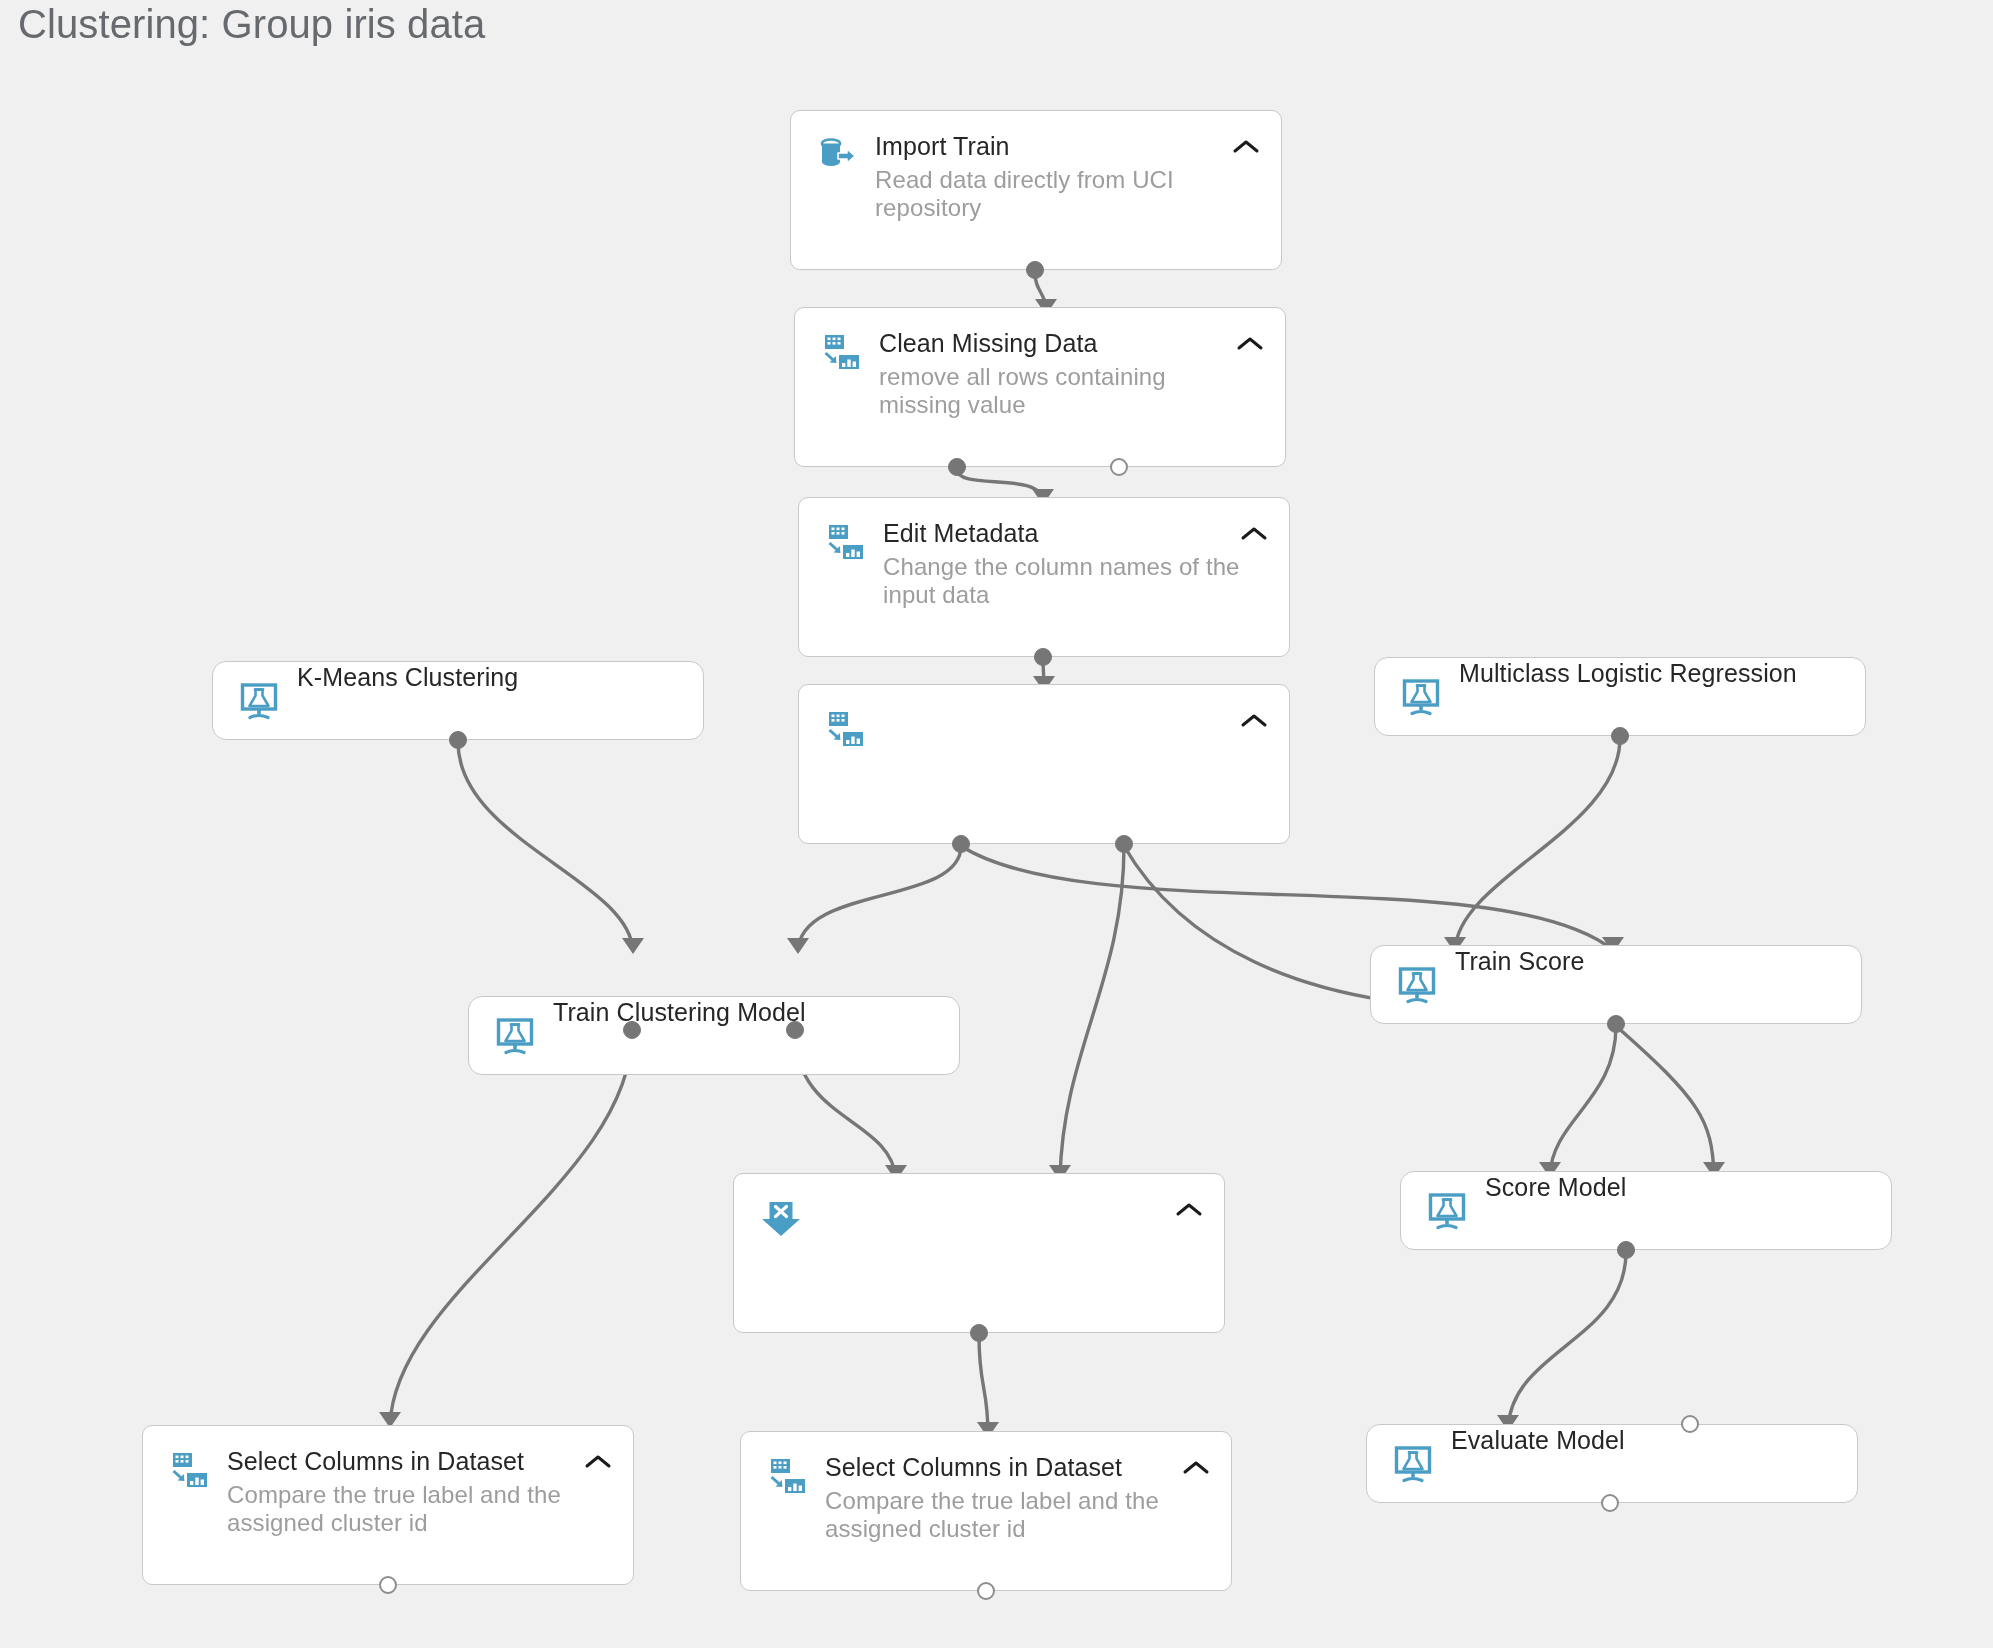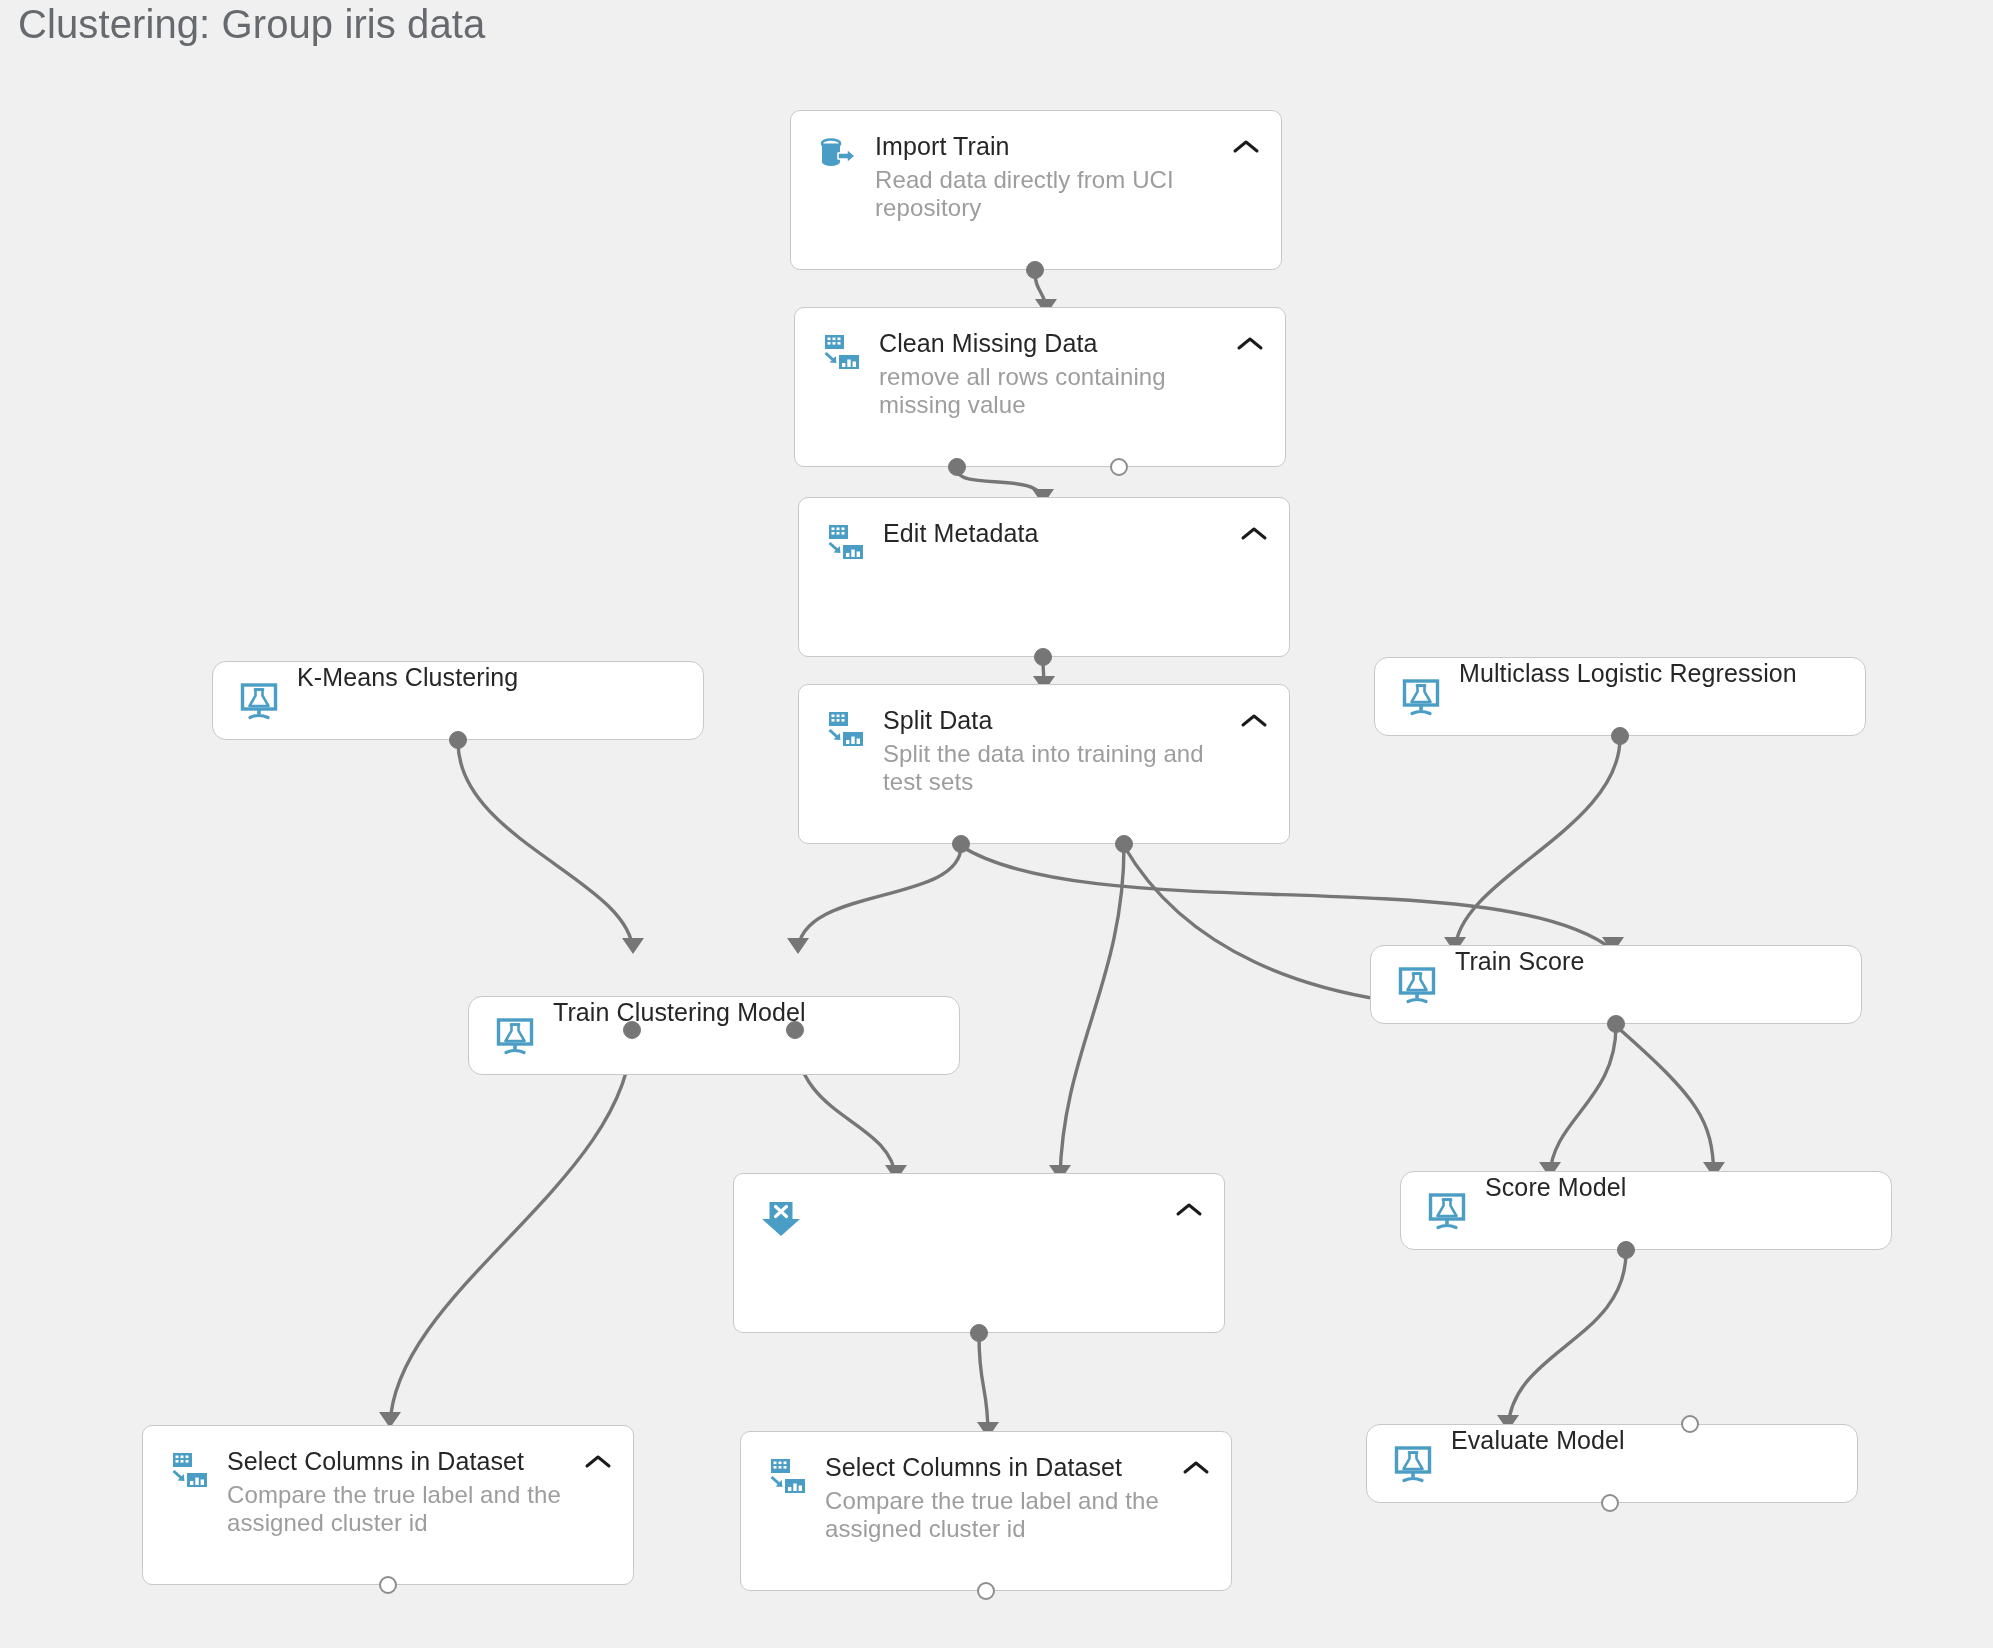--- a/index.html
+++ b/index.html
@@ -219,20 +219,21 @@
             <path d="M13.8 24 L14.4 31 L7.6 30.4 Z" fill="#4a9dc4"></path>
             <rect x="17" y="23" width="20" height="14" fill="#4a9dc4"></rect>
             <g fill="#ffffff">
               <rect x="20" y="31" width="3.4" height="4"></rect>
               <rect x="25.3" y="27.5" width="3.4" height="7.5"></rect>
               <rect x="30.6" y="29.5" width="3.4" height="5.5"></rect>
             </g>
           </svg></div>
         <div class="node-text">
           <div class="node-title">Edit Metadata</div>
+          <div class="node-comment">Change the column names of the input data</div>
         </div>
         <div class="chevron"><svg viewBox="0 0 28 20" width="28" height="20">
             <path d="M3 14 L14 5 L25 14" fill="none" stroke="#1b1b1b" stroke-width="3" stroke-linecap="round" stroke-linejoin="round"></path>
           </svg></div>
       </div>
       <div class="node" style="left: 798px; top: 684px; width: 492px; height: 160px;">
         <div class="node-icon"><svg viewBox="0 0 40 40" width="40" height="40">
             <rect x="3" y="3" width="19" height="14" fill="#4a9dc4"></rect>
             <g fill="#ffffff">
               <rect x="5.5" y="5.5" width="3" height="2.6"></rect>
@@ -244,24 +245,20 @@
             </g>
             <path d="M3.5 21 L13 29.5" stroke="#4a9dc4" stroke-width="3" fill="none"></path>
             <path d="M13.8 24 L14.4 31 L7.6 30.4 Z" fill="#4a9dc4"></path>
             <rect x="17" y="23" width="20" height="14" fill="#4a9dc4"></rect>
             <g fill="#ffffff">
               <rect x="20" y="31" width="3.4" height="4"></rect>
               <rect x="25.3" y="27.5" width="3.4" height="7.5"></rect>
               <rect x="30.6" y="29.5" width="3.4" height="5.5"></rect>
             </g>
           </svg></div>
-        <div class="node-text">
-          <div class="node-title">Split Data</div>
-          <div class="node-comment">Split the data into training and test sets</div>
-        </div>
         <div class="chevron"><svg viewBox="0 0 28 20" width="28" height="20">
             <path d="M3 14 L14 5 L25 14" fill="none" stroke="#1b1b1b" stroke-width="3" stroke-linecap="round" stroke-linejoin="round"></path>
           </svg></div>
       </div>
       <div class="node compact" style="left: 212px; top: 661px; width: 492px; height: 79px;">
         <div class="node-icon"><svg viewBox="0 0 40 40" width="40" height="40">
             <rect x="3.5" y="4" width="33" height="24" fill="none" stroke="#4a9dc4" stroke-width="3.4"></rect>
             <path d="M16.5 8.5 h7 v6.2 l6 10.3 h-19 l6 -10.3 z" fill="none" stroke="#4a9dc4" stroke-width="2.6" stroke-linejoin="round"></path>
             <rect x="14.8" y="7.2" width="10.4" height="2.8" fill="#4a9dc4"></rect>
             <rect x="18.2" y="28" width="3.6" height="5" fill="#4a9dc4"></rect>

